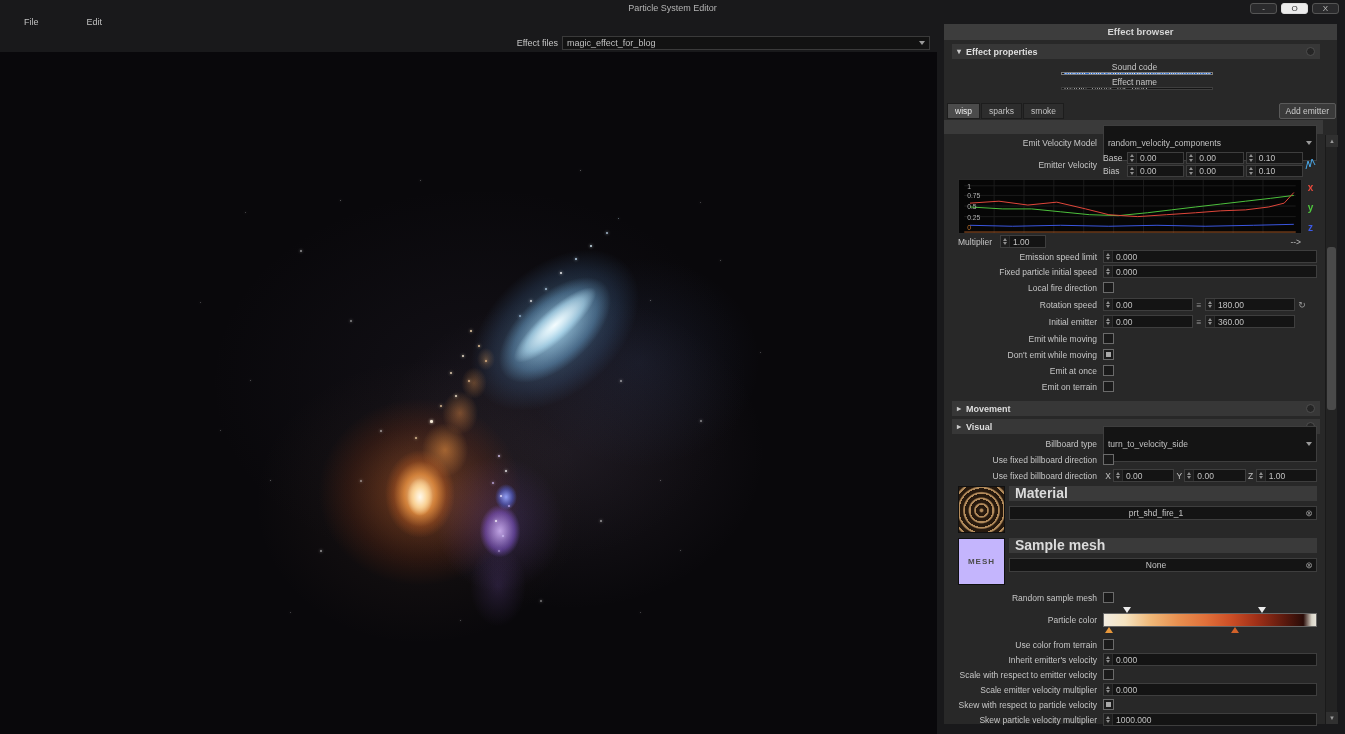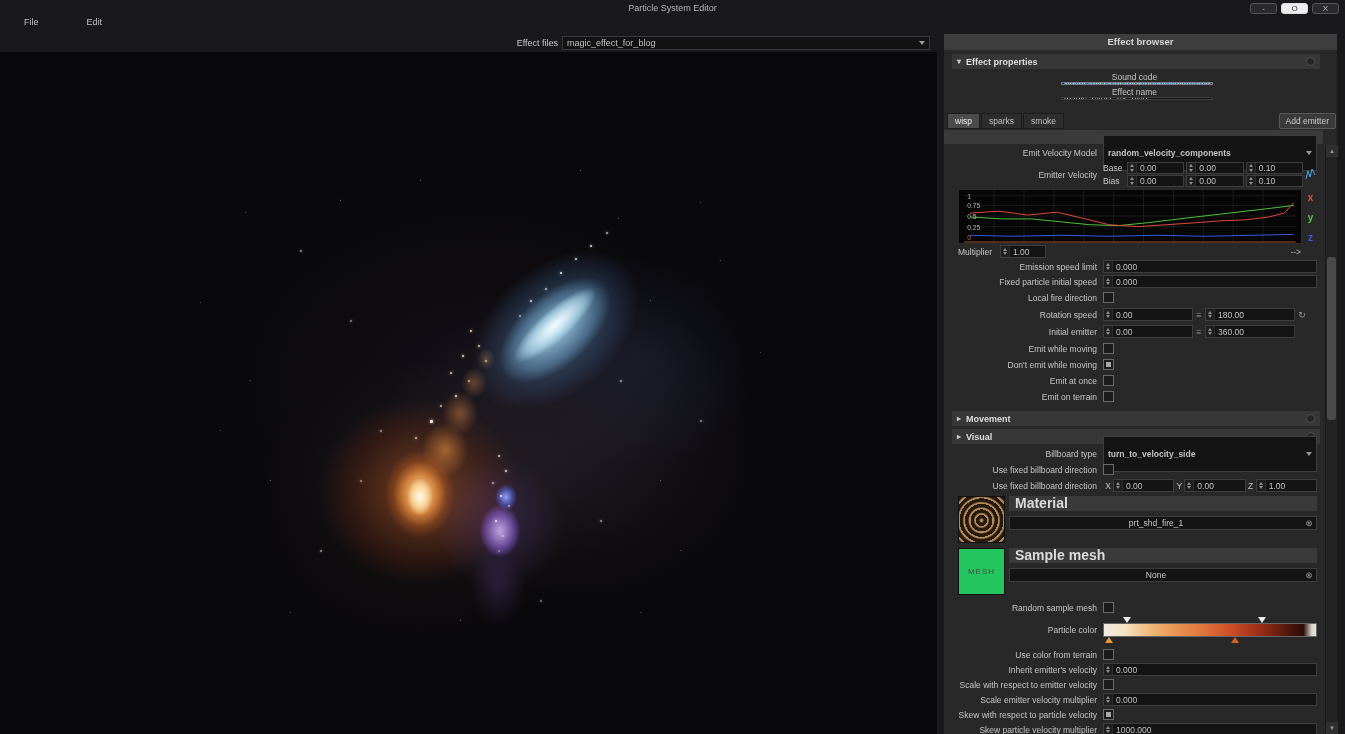--- a/index.html
+++ b/index.html
@@ -35,41 +35,41 @@
   .g-trail-1{left:414px;top:362px;width:62px;height:72px;background:radial-gradient(closest-side,rgba(255,160,70,.5),transparent 75%);}
   .g-trail-2{left:436px;top:332px;width:48px;height:58px;background:radial-gradient(closest-side,rgba(255,155,75,.4),transparent 75%);}
   .g-trail-3{left:457px;top:310px;width:34px;height:42px;background:radial-gradient(closest-side,rgba(255,165,85,.32),transparent 75%);}
   .g-trail-4{left:474px;top:292px;width:24px;height:30px;background:radial-gradient(closest-side,rgba(255,175,95,.25),transparent 75%);}
   .g-purple-halo{left:415px;top:382px;width:170px;height:180px;background:radial-gradient(closest-side,rgba(140,95,220,.22),transparent 75%);}
   .g-purple-core{left:476px;top:448px;width:48px;height:62px;background:radial-gradient(closest-side,rgba(215,185,255,.85),rgba(150,100,240,.45) 60%,transparent 85%);}
   .g-blue-dot{left:495px;top:432px;width:22px;height:26px;background:radial-gradient(closest-side,rgba(150,165,255,.95),rgba(90,110,245,.5) 60%,transparent);}
   .g-purple-trail{left:462px;top:482px;width:72px;height:104px;background:radial-gradient(closest-side,rgba(135,95,205,.20),transparent 78%);}
 
   
-  .panel{position:absolute;top:34px;left:944px;width:393px;height:700px;background:#282828;font-size:8.5px;}
+  .panel{position:absolute;top:24px;left:944px;width:393px;height:700px;background:#282828;font-size:8.5px;}
   .browser-hdr{height:16px;background:#3d3d3d;text-align:center;line-height:16px;font-weight:bold;color:#d6d6d6;font-size:9.5px;}
   .sec-hdr{display:flex;align-items:center;height:15px;background:#373737;margin:4px 17px 0 8px;padding:0 5px;font-weight:bold;color:#dedede;font-size:9px;}
   .sec-arrow{margin-right:5px;font-size:8px;color:#c8c8c8;}
   .sec-circle{margin-left:auto;width:9px;height:9px;border-radius:50%;background:#252525;border:1px solid #4e4e4e;}
   .prop-row{display:flex;align-items:center;height:13px;margin:3px 7px 0 0;flex-direction:column;}
   .prop-row + .prop-row{margin-top:2px;}
   .prop-lbl{flex:1;text-align:right;padding-right:5px;white-space:nowrap;}
   .prop-field{width:152px;height:13px;background:#141414;border:1px solid #3e3e3e;display:flex;align-items:center;padding:0 2px;color:#c2c2c2;overflow:hidden;white-space:nowrap;}
   .prop-field.focus{border-color:#7e7e7e;}
   .sel{background:#2e6fd4;color:#fff;padding:0 1px;}
   .tabs-row{position:relative;height:17px;margin-top:12px;display:flex;align-items:flex-end;padding-left:3px;}
   .tab{padding:2px 7px;background:#2d2d2d;border:1px solid #1d1d1d;margin-right:1px;color:#c2c2c2;}
   .tab.active{background:#4b4b4b;color:#eee;}
   .btn-add{position:absolute;right:1px;top:1px;padding:2px 6px;background:#3a3a3a;border:1px solid #5a5a5a;border-radius:2px;color:#ccc;}
   .psys-hdr{height:14px;background:#3a3a3a;margin:1px 14px 0 0;text-align:center;line-height:14px;font-weight:bold;color:#dcdcdc;font-size:9px;}
 
   .p-row{display:flex;align-items:center;height:13px;margin:2px 20px 0 0;}
   .p-lbl{flex:1;text-align:right;padding-right:6px;white-space:nowrap;}
   .p-field{width:214px;display:flex;align-items:center;}
-  .dd{height:13px;background:#141414;border:1px solid #3e3e3e;display:flex;align-items:center;padding:17px 4px;color:#c2c2c2;width:214px;font-weight:bold;}
+  .dd{height:13px;background:#141414;border:1px solid #3e3e3e;display:flex;align-items:center;padding:17px 4px;color:#c2c2c2;width:214px;}
   .spin{display:flex;background:#141414;border:1px solid #3e3e3e;height:13px;}
   .spin.fill{flex:1;}
   .spin-half{width:90px;}
   .spin-arrows{width:9px;display:flex;flex-direction:column;align-items:center;justify-content:space-evenly;border-right:1px solid #2c2c2c;background:#1e1e1e;}
   .tri-up{width:0;height:0;border-left:2.5px solid transparent;border-right:2.5px solid transparent;border-bottom:3px solid #909090;}
   .tri-dn{width:0;height:0;border-left:2.5px solid transparent;border-right:2.5px solid transparent;border-top:3px solid #909090;}
   .spin-val{padding:0 3px;color:#c2c2c2;align-self:center;white-space:nowrap;}
   .cb{width:11px;height:11px;background:#1a1a1a;border:1px solid #6a6a6a;position:relative;flex:none;}
   .cb.checked::after{content:"";position:absolute;left:2px;top:2px;right:2px;bottom:2px;background:#a8a8a8;}
   .link-ic{width:12px;text-align:center;color:#9a9a9a;flex:none;}
@@ -93,21 +93,21 @@
   .axis-btn{font-weight:bold;font-size:10px;line-height:10px;}
   .mult-row{display:flex;align-items:center;height:13px;margin:1px 20px 0 0;}
   .mult-lbl{padding-left:14px;padding-right:8px;}
   .mult-row .spin{width:46px;}
   .arrow-lbl{margin-left:auto;padding-right:16px;color:#b8b8b8;}
 
   .asset-block{display:flex;margin:4px 20px 0 0;}
   .asset-block.mesh{margin-top:5px;}
   .asset-thumb{width:47px;height:47px;margin-left:14px;margin-right:4px;border:1px solid #101010;flex:none;}
   .thumb-swirl{background:#1c130c repeating-radial-gradient(circle at 50% 52%, rgba(205,160,105,.85) 0 1.2px, rgba(40,26,14,.9) 2.5px 5.5px);}
-  .thumb-mesh{background:#22c55e;display:flex;align-items:center;justify-content:center;color:#4c4c4c;font-weight:normal;font-size:8px;letter-spacing:1px;}
+  .thumb-mesh{background:#c4b5fd;display:flex;align-items:center;justify-content:center;color:#4c4c4c;font-weight:bold;font-size:8px;letter-spacing:1px;}
   .asset-col{flex:1;display:flex;flex-direction:column;}
   .sub-hdr{height:15px;background:#3a3a3a;line-height:15px;padding-left:6px;font-weight:bold;color:#dcdcdc;font-size:14px;}
   .asset-field{margin-top:5px;height:14px;background:#141414;border:1px solid #3e3e3e;display:flex;align-items:center;}
   .asset-val{flex:1;text-align:center;}
   .clear-btn{width:14px;text-align:center;color:#9a9a9a;flex:none;}
 
   .grad-row{display:flex;align-items:center;height:26px;margin:3px 20px 0 0;}
   .grad-wrap{width:214px;position:relative;height:26px;}
   .grad-bar{position:absolute;left:0;right:0;top:6px;height:14px;border:1px solid #666;background:linear-gradient(90deg,#f2ece0 0%,#f5e3c0 10%,#f0b878 22%,#e89050 35%,#e0703a 48%,#cc4e26 60%,#a03018 72%,#5c1a0e 85%,#2a0c08 94%,#d8d4c8 98%,#e8e4da 100%);}
   .mk{position:absolute;width:0;height:0;}

